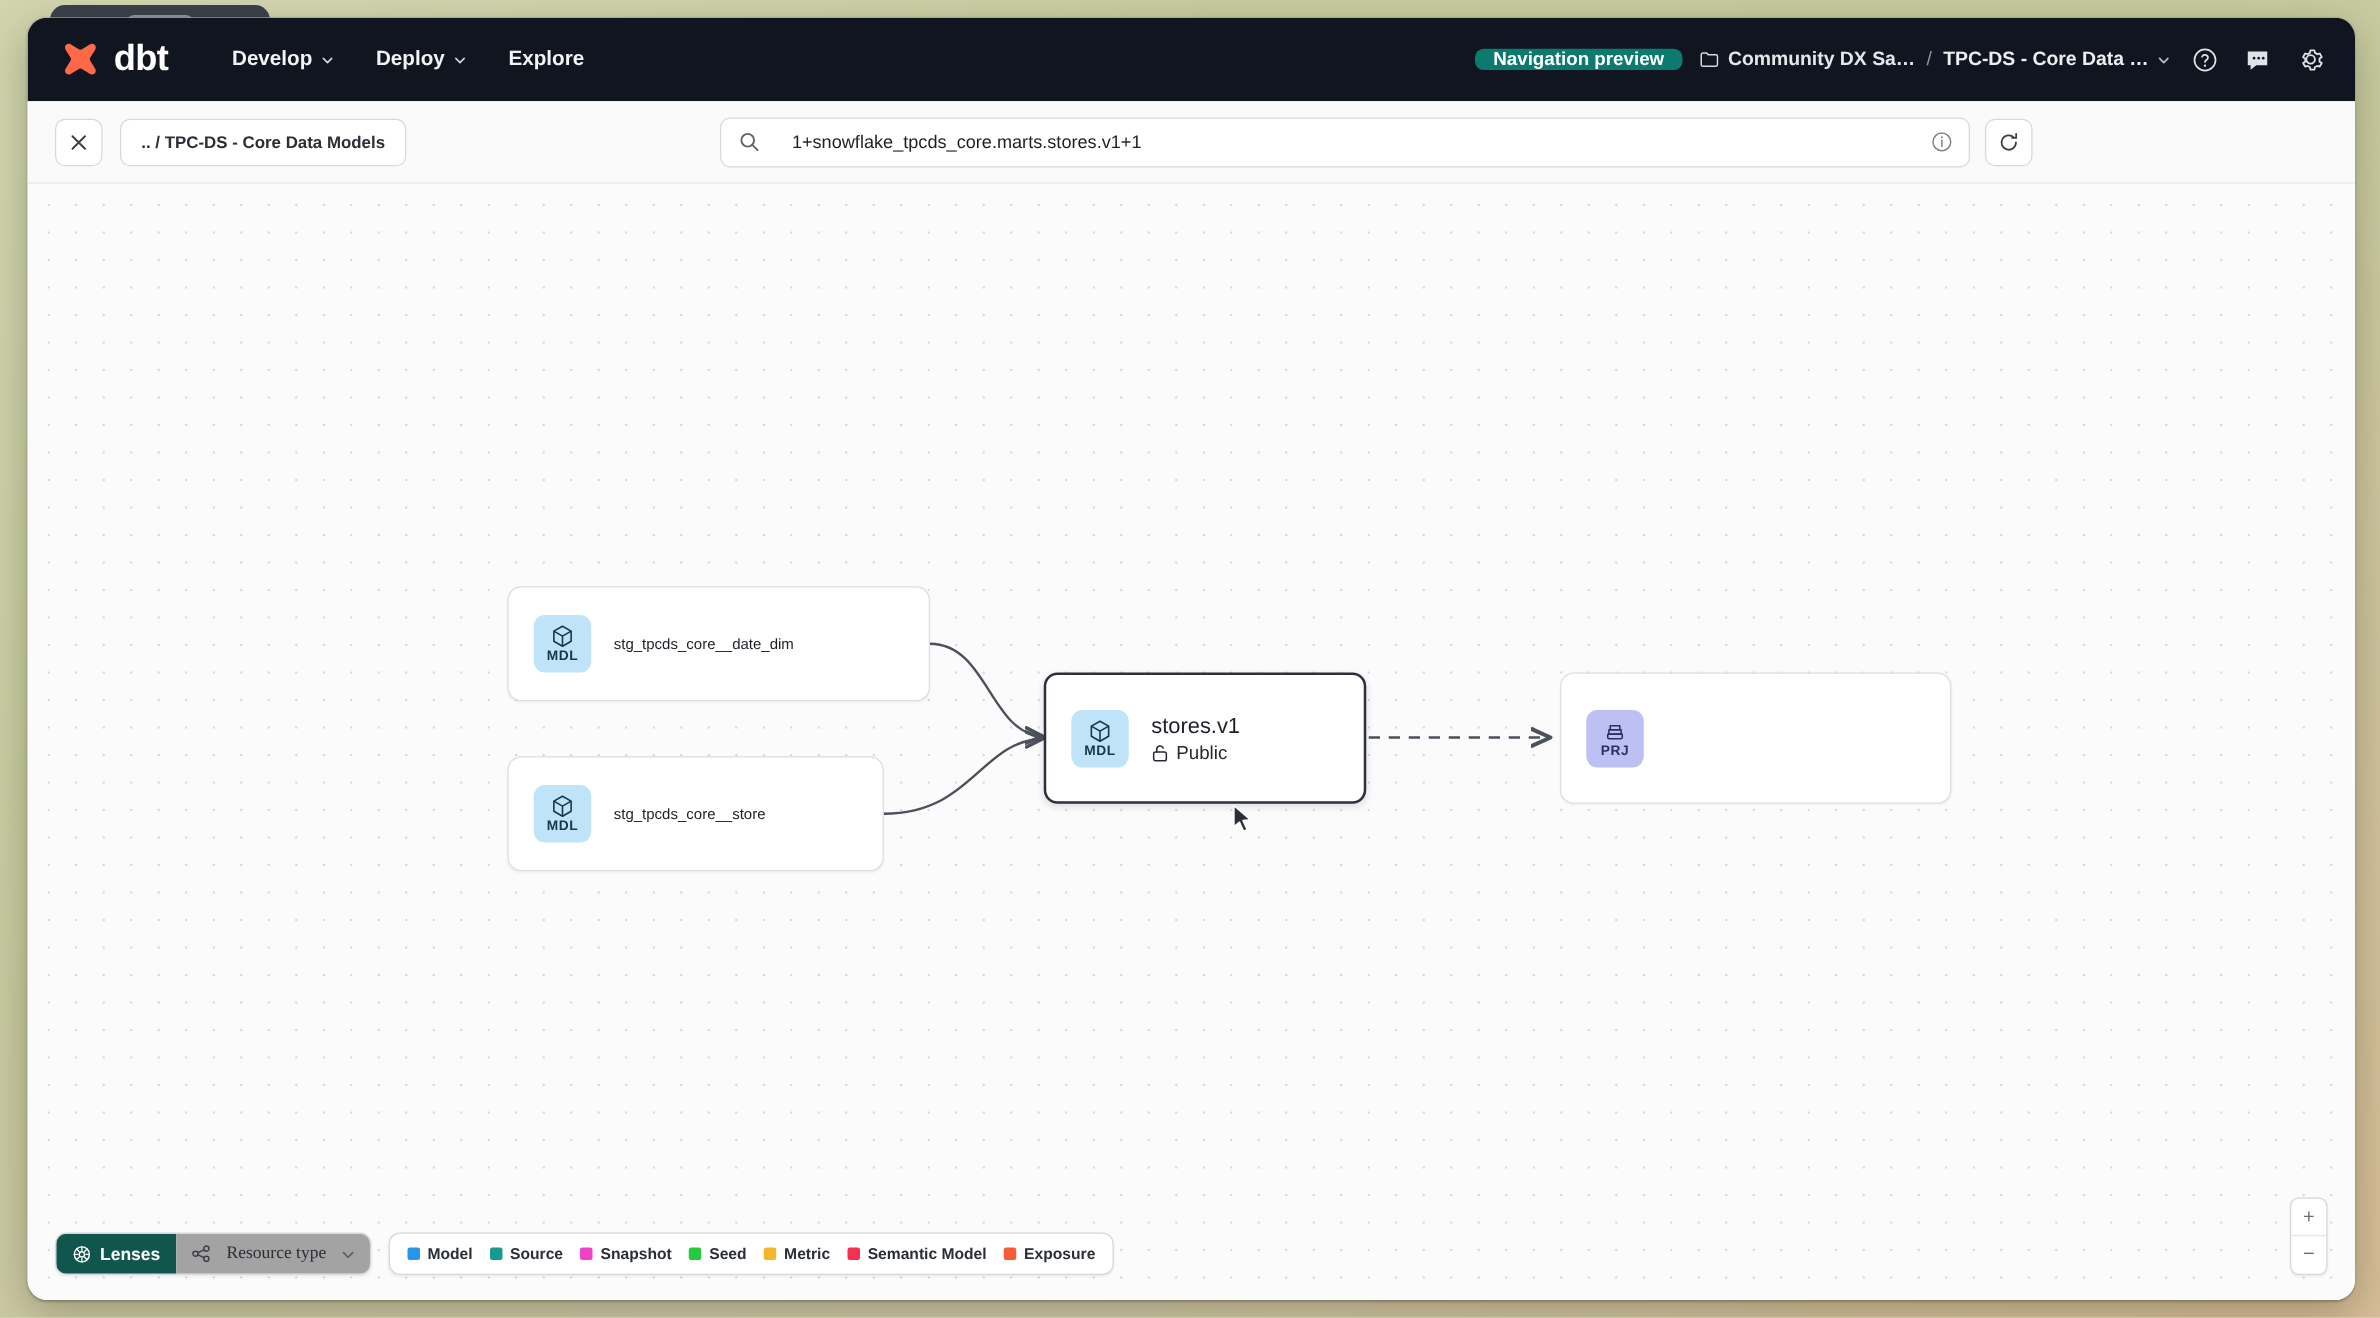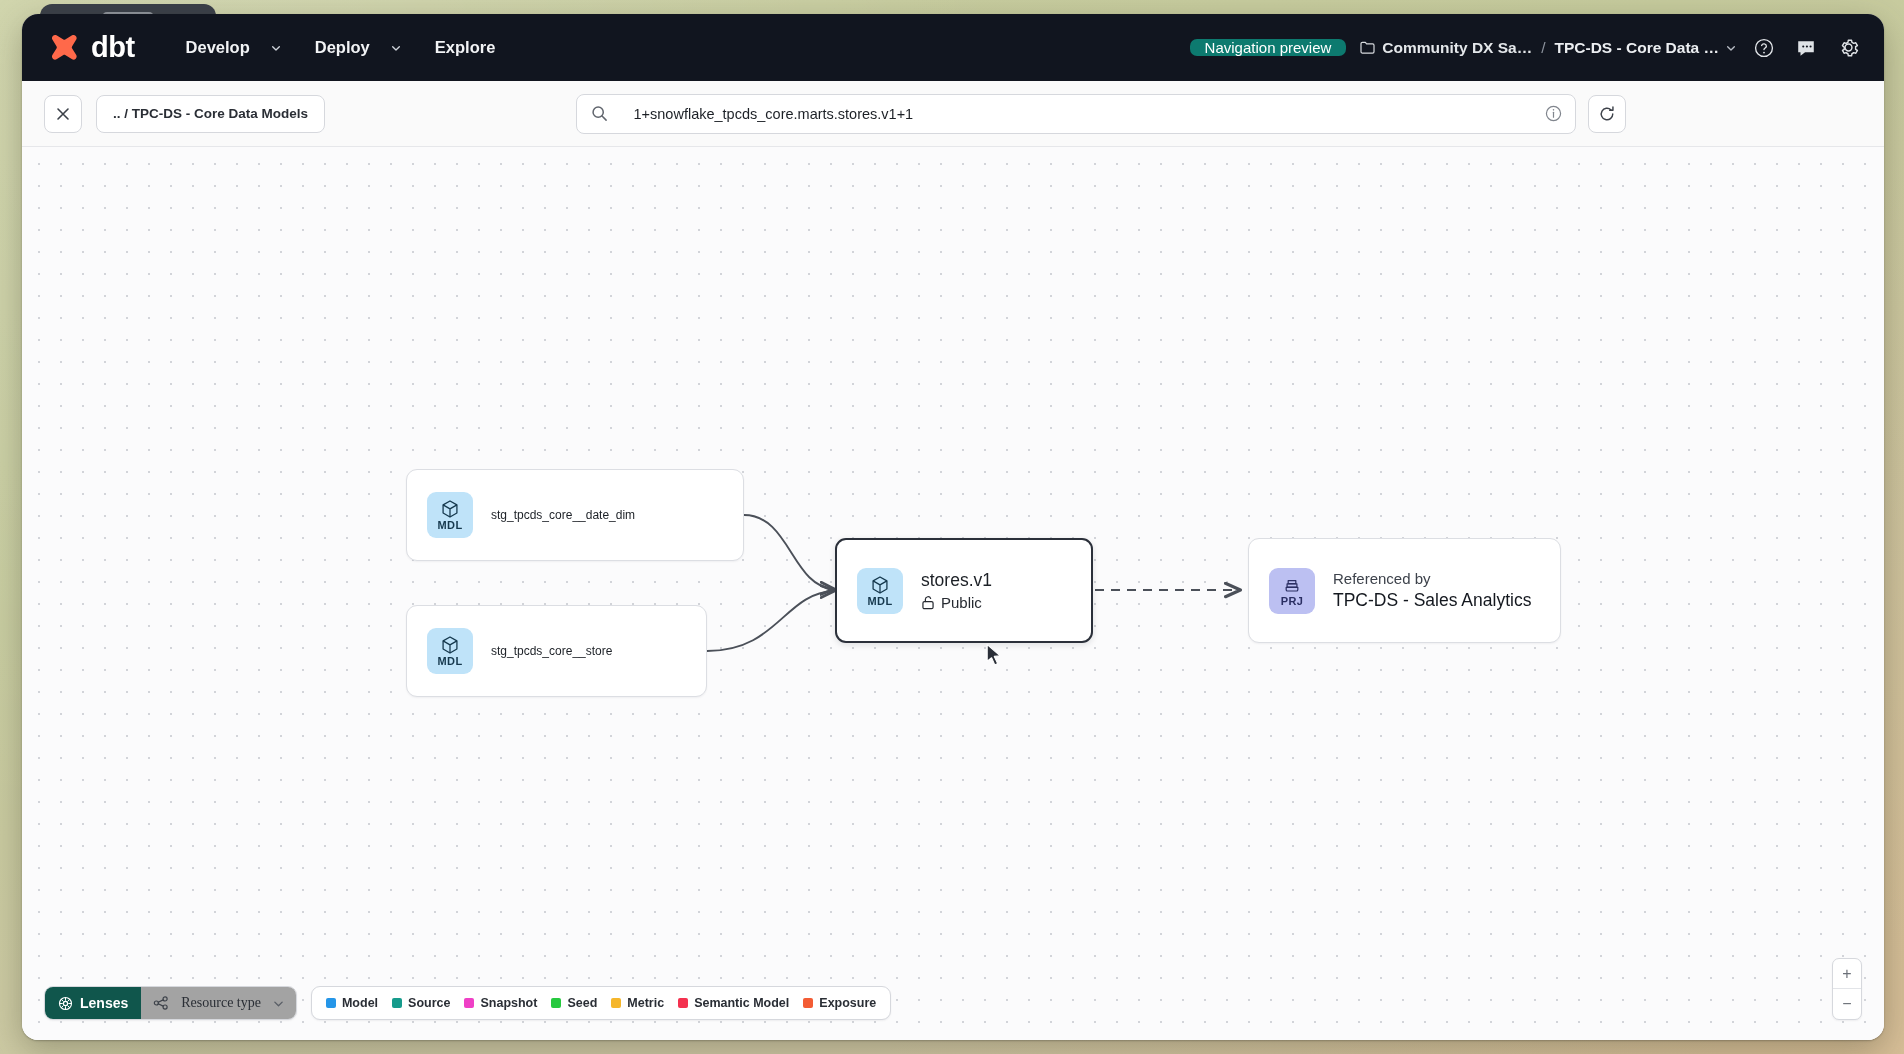--- a/index.html
+++ b/index.html
@@ -59,28 +59,28 @@
     padding: 0 22px 0 14px;
     color: #fff;
     position: relative;
   }
   .logo-wrap{ display:flex; align-items:center; gap:9px; margin-right:49px; padding-left:12px;}
   .logo-mark{ width:34px; height:34px; display:block; }
   .logo-text{ font-size:29px; font-weight:700; letter-spacing:-.5px; color:#fff; line-height:1;}
   .nav-links{ display:flex; align-items:center; gap:30px; }
   .nav-link{
     font-size:16.5px; font-weight:600; color:#f2f3f5;
-    display:flex; align-items:center; gap:21px; cursor:pointer;
+    display:flex; align-items:center; gap:7px; cursor:pointer;
     padding:6px 2px; border-radius:5px;
   }
   .caret{ width:10px; height:10px; display:block; }
   .nav-right{ margin-left:auto; display:flex; align-items:center; gap:14px; }
   #nav-preview-badge{
     background:#0d7a6f; color:#fff;
-    font-size:15px; font-weight:400;
+    font-size:15px; font-weight:700;
     padding:0 15px; border-radius:7px; cursor:pointer;
     white-space:nowrap;
   }
   .breadcrumb-top{ display:flex; align-items:center; gap:9px; font-size:15.5px; font-weight:700; color:#eceef1;}
   .bc-sep{ color:#8d939d; font-weight:400; }
   .bc-item{ display:flex; align-items:center; gap:7px; cursor:pointer; white-space:nowrap;}
   .bc-item.dim{ font-weight:600; color:#e4e7ea;}
   .icon-btn-top{ cursor:pointer; display:flex; align-items:center; justify-content:center; width:28px;height:28px; }
 
   
@@ -378,24 +378,20 @@
 
       <div class="node" style="left:1226px;top:391px;width:313px;height:105px;padding:0 20px;gap:18px;">
         <span class="node-badge badge-prj">
           <svg width="20" height="20" viewBox="0 0 22 22">
             <path d="M4.6 13.6h12.8v2.6a1.4 1.4 0 0 1-1.4 1.4H6a1.4 1.4 0 0 1-1.4-1.4z" fill="none" stroke="#2b2f63" stroke-width="1.35" stroke-linejoin="round"></path>
             <path d="M5.6 9.7h10.8v3.7H5.6z" fill="none" stroke="#2b2f63" stroke-width="1.35" stroke-linejoin="round"></path>
             <path d="M6.8 6.1h8.4v3.5H6.8z" fill="none" stroke="#2b2f63" stroke-width="1.35" stroke-linejoin="round"></path>
           </svg>
           <span class="badge-label">PRJ</span>
         </span>
-        <span class="node-body">
-          <span class="node-kicker">Referenced by</span>
-          <span class="node-strong">TPC-DS - Sales Analytics</span>
-        </span>
       </div>
 
       <svg id="cursor" width="20" height="26" viewBox="0 0 20 26">
         <path d="M2.2 1.6l13 11.2-5.9.6 3.3 7.2-2.8 1.3-3.2-7.2-4.4 3.6z" fill="#2a2f38" stroke="#ffffff" stroke-width="1.1" stroke-linejoin="round"></path>
       </svg>
 
       <div id="bottom-left">
         <div id="filter-group">
           <div id="lenses-btn">
             <svg width="15" height="15" viewBox="0 0 18 18">

